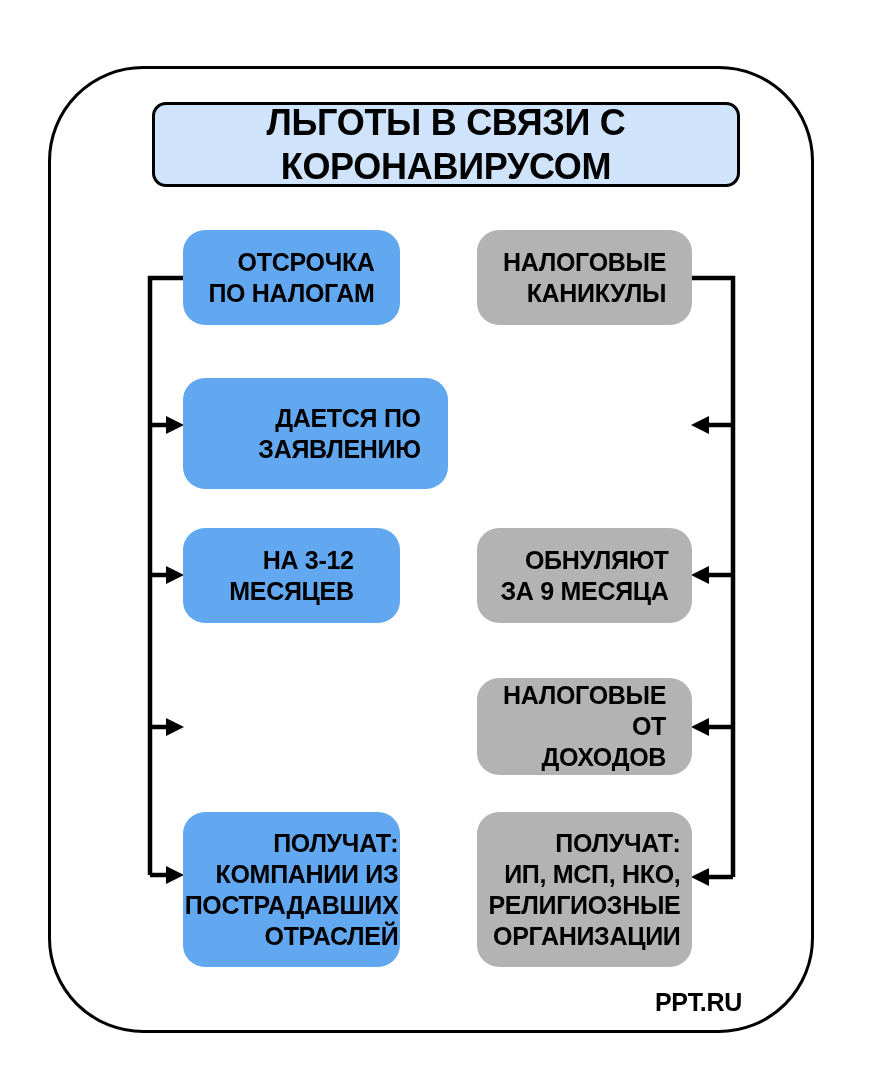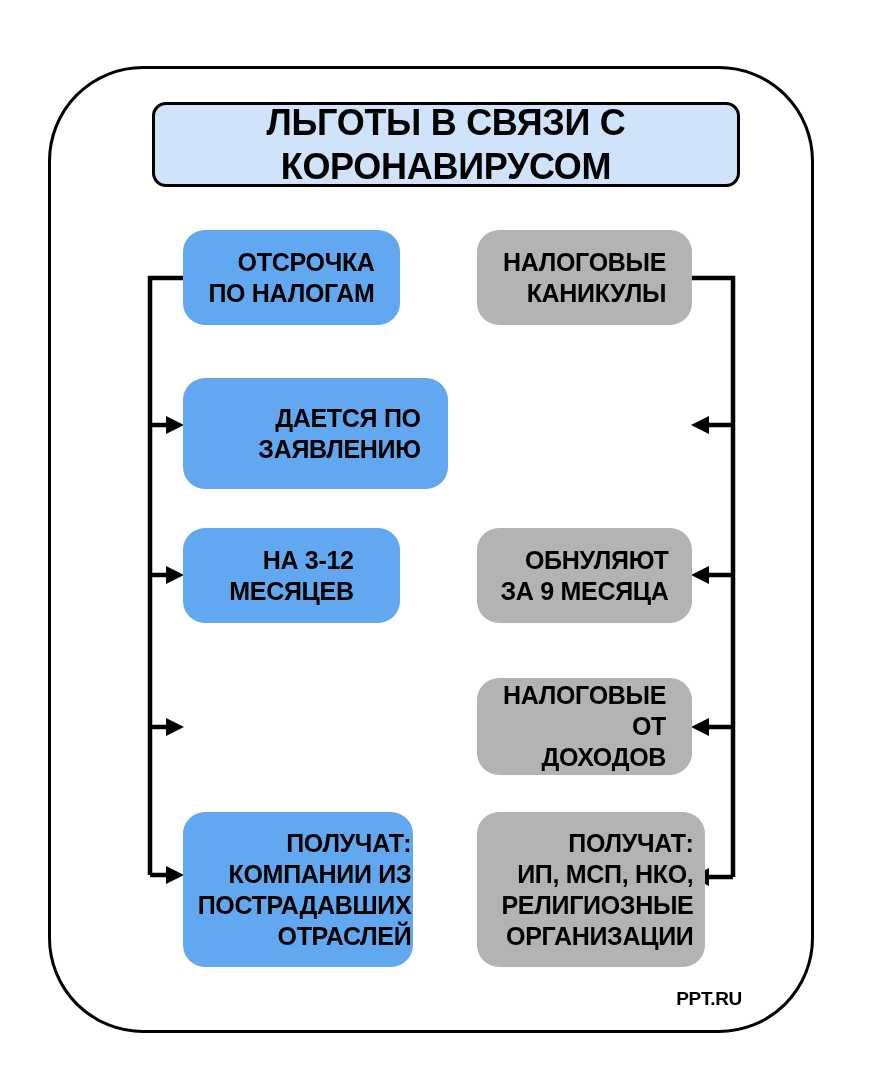--- a/index.html
+++ b/index.html
@@ -68,27 +68,27 @@
     border-radius: 22px;
     white-space: pre-line;
     letter-spacing: -0.3px;
   }
   .node.blue { left: 183px; width: 217px; background: #61A8F0; }
   .node.gray { left: 477px; width: 215px; background: #B3B3B3; }
   .r1 { top: 230px; height: 95px; }
   .r2 { top: 378px; height: 111px; padding-left: 48px; }
   .r3 { top: 528px; height: 95px; }
   .r4 { top: 678px; height: 97px; }
-  .r5 { top: 812px; height: 155px; padding-left: 13px; }
+  .r5 { top: 812px; height: 155px; }
   .watermark {
     position: absolute;
     right: 127px;
     top: 988px;
     font-weight: bold;
-    font-size: 19px;
+    font-size: 25px;
     color: #000000;
     letter-spacing: -0.3px;
   }
 </style>
 </head>
 <body>
 
 <div class="page">
 
   <div class="outer-frame"></div>

